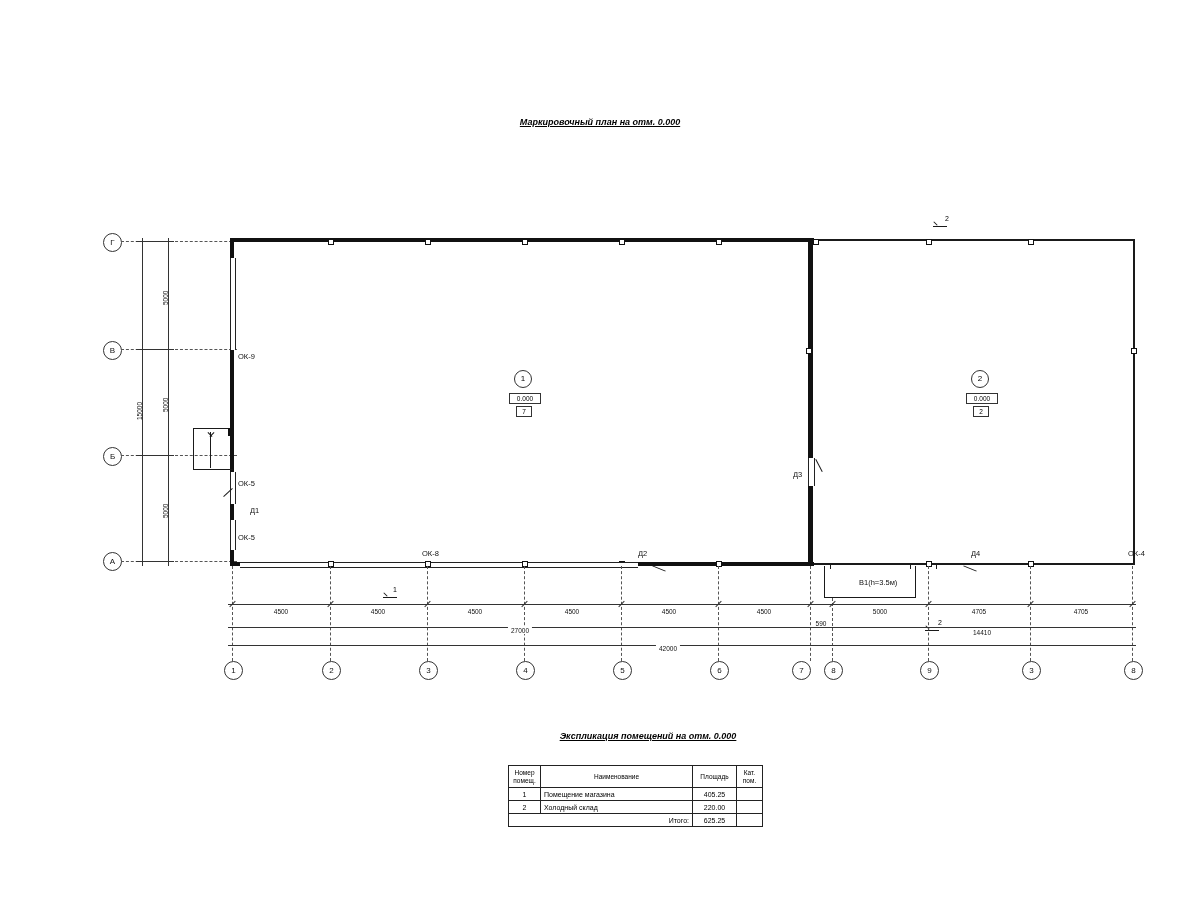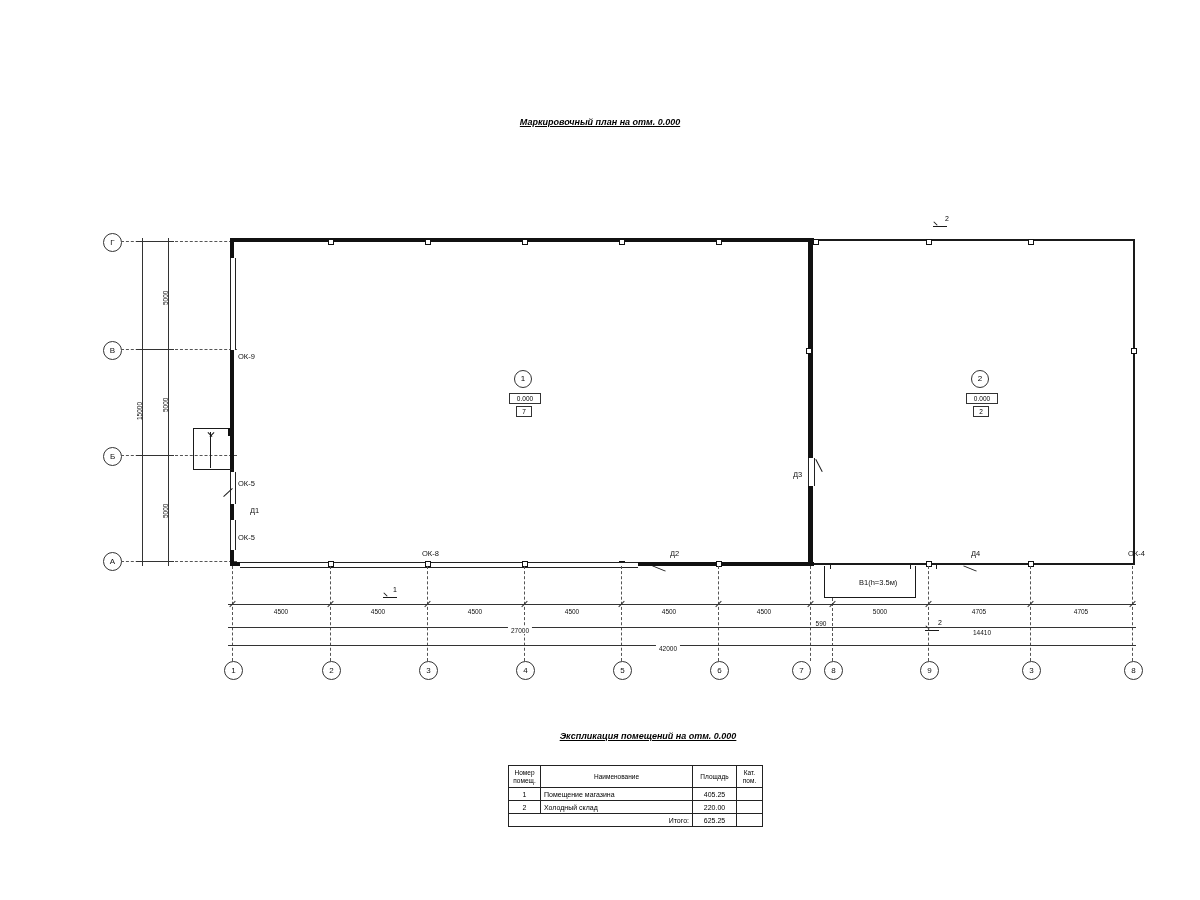--- a/index.html
+++ b/index.html
@@ -268,21 +268,21 @@
   <div class="ln" style="left:910px; top:563px; width:1px; height:6px;"></div>
 
   <div class="ln" style="left:963px; top:568px; width:14px; height:1px; transform:rotate(22deg);"></div>
   <div class="ln" style="left:936px; top:563px; width:1px; height:6px;"></div>
 
   <div class="lbl" style="left:238px; top:352px;">ОК-9</div>
   <div class="lbl" style="left:238px; top:479px;">ОК-5</div>
   <div class="lbl" style="left:234px; top:506px;margin-left:16px;">Д1</div>
   <div class="lbl" style="left:238px; top:533px;">ОК-5</div>
   <div class="lbl" style="left:422px; top:549px;">ОК-8</div>
-  <div class="lbl" style="left:670px; top:549px;">Д2</div>
+  <div class="lbl" style="left:638px; top:549px;">Д2</div>
   <div class="lbl" style="left:793px; top:470px;">Д3</div>
   <div class="lbl" style="left:859px; top:578px;">В1(h=3.5м)</div>
   <div class="lbl" style="left:971px; top:549px;">Д4</div>
   <div class="lbl" style="left:1128px; top:549px;">ОК-4</div>
 
   <div class="room-circle" style="left:514px; top:370px;">1</div>
   <div class="boxlabel" style="left:509px; top:393px; width:26px;">0.000</div>
   <div class="boxlabel" style="left:516px; top:406px; width:10px;">7</div>
 
   <div class="room-circle" style="left:971px; top:370px;">2</div>

